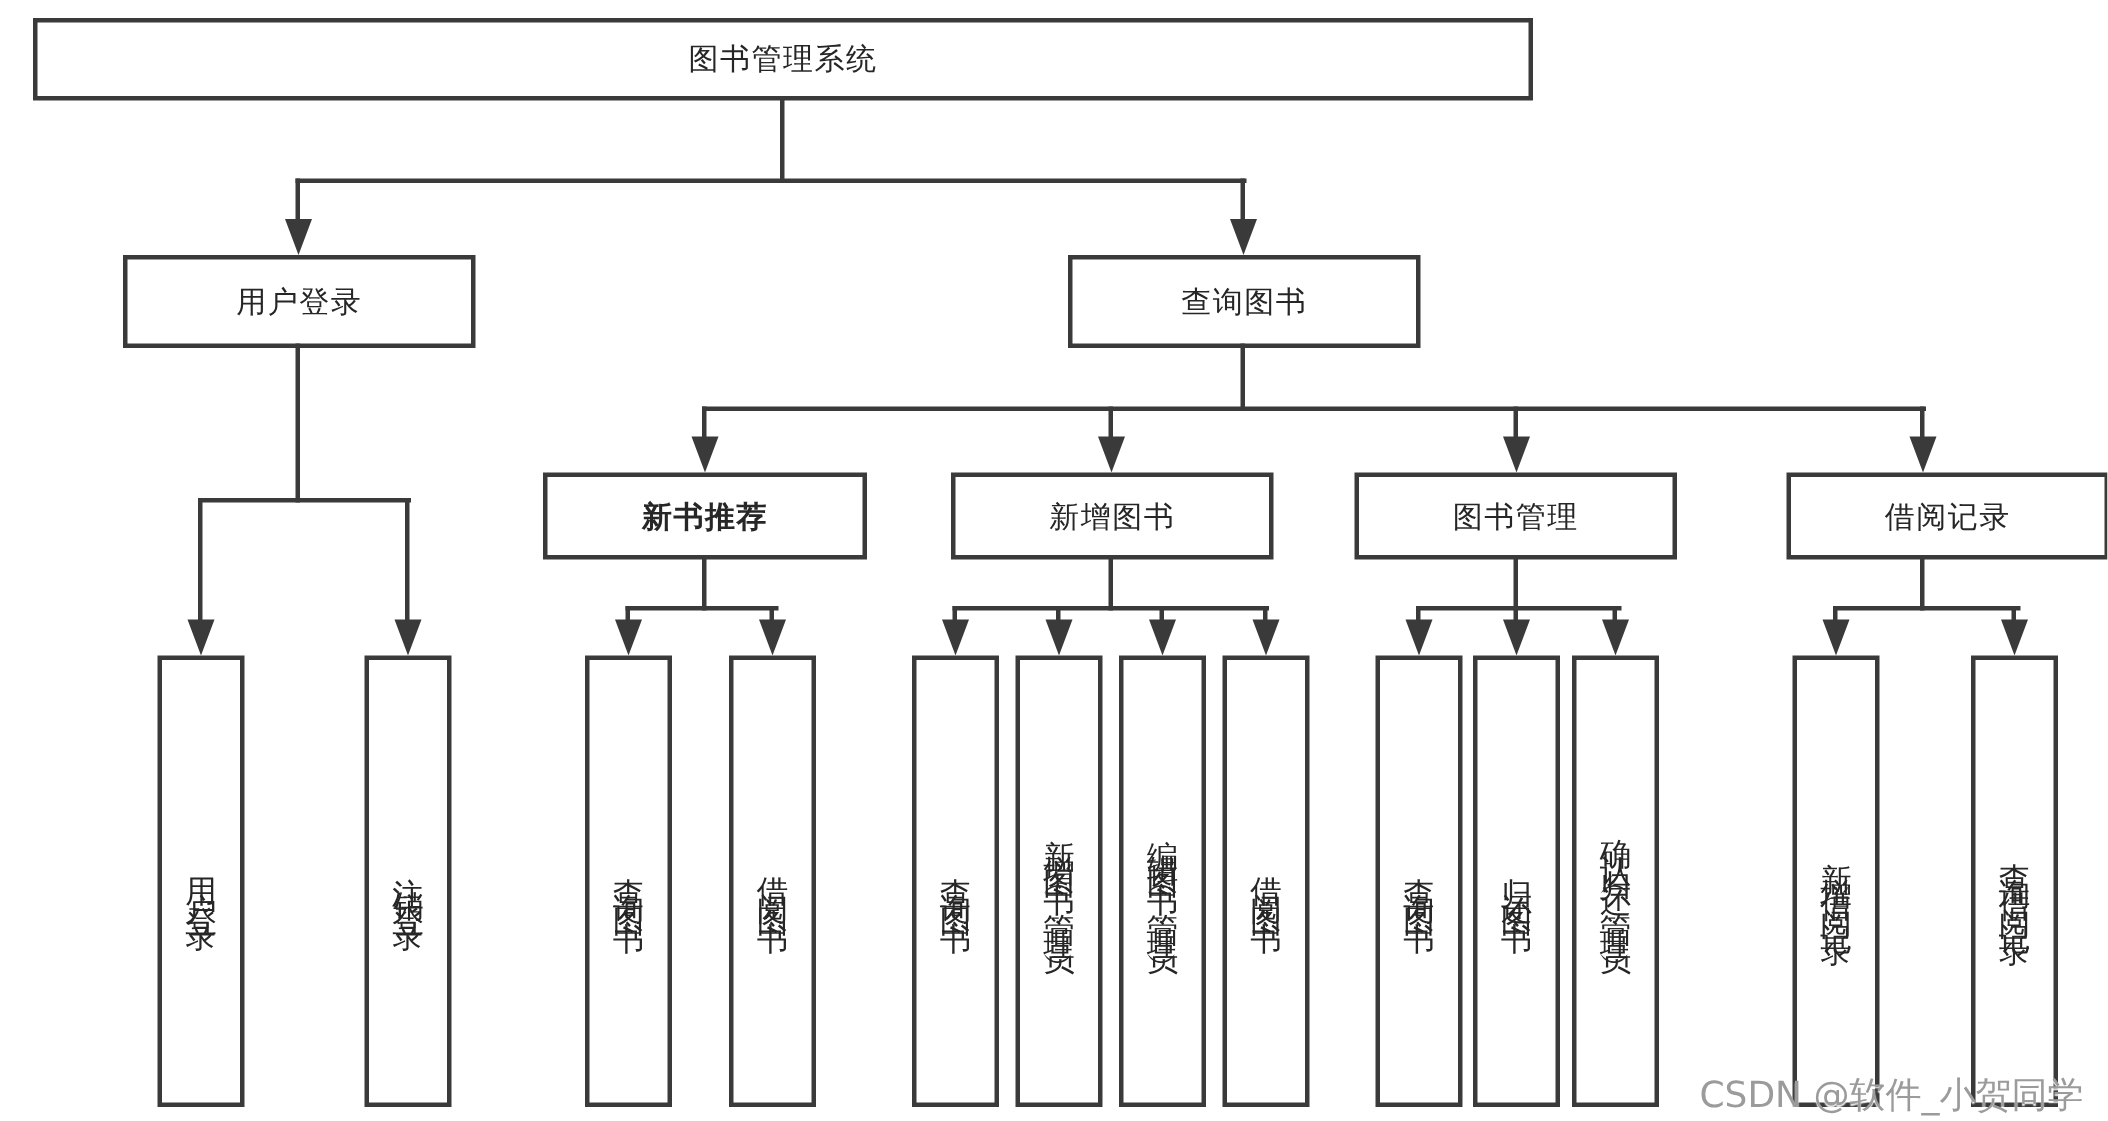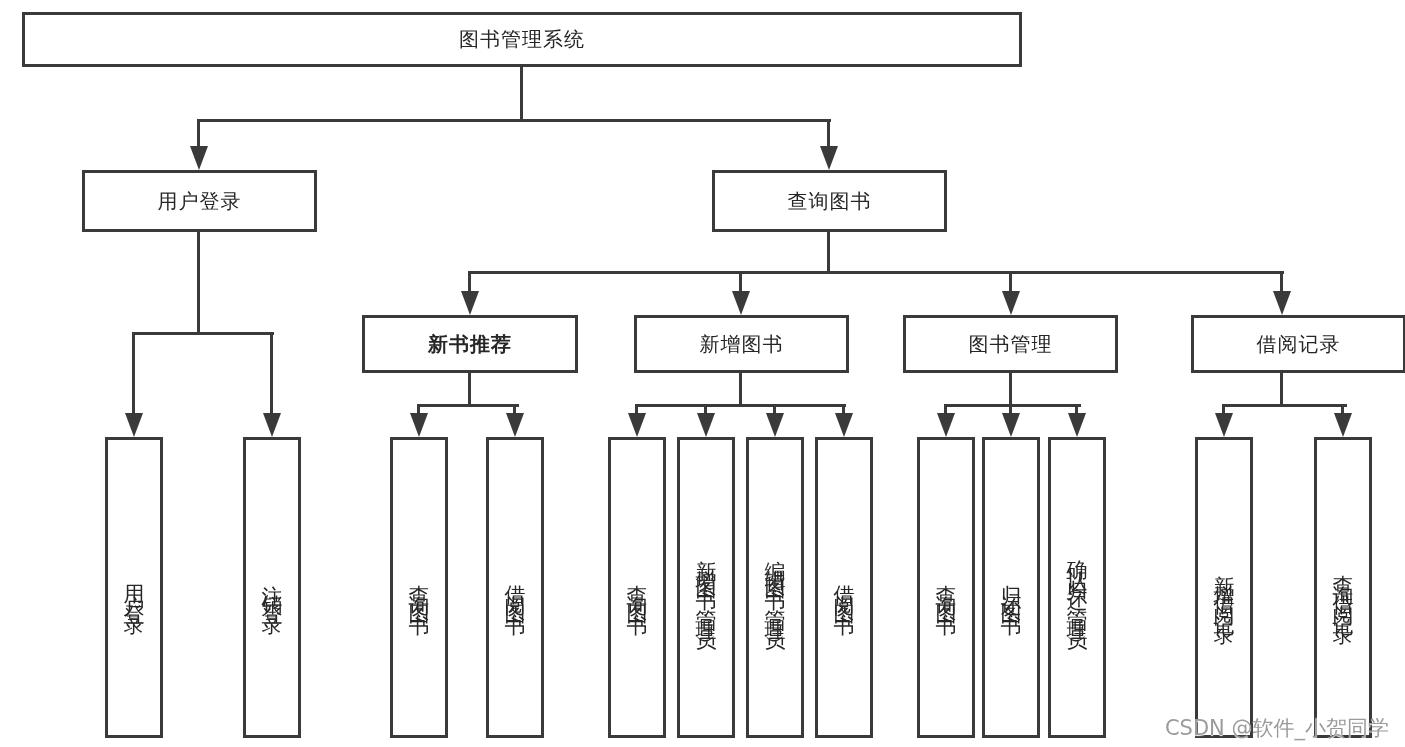--- a/index.html
+++ b/index.html
@@ -18,21 +18,21 @@
     white-space:nowrap;
   }
   .hl { position:absolute; height:3px; background:#3a3a3a; }
   .vl { position:absolute; width:3px; background:#3a3a3a; }
   .arrow {
     position:absolute; width:0; height:0;
     border-left:9px solid transparent; border-right:9px solid transparent;
     border-top:24px solid #3a3a3a;
   }
   .watermark {
-    position:absolute; right:16px; top:714px; font-size:21px;
+    position:absolute; right:16px; top:714px; font-size:24px;
     color:#9b9b9b; text-shadow:0 1px 1px #ffffff; white-space:nowrap;
   }
 </style>
 </head>
 <body>
 
 <div class="canvas">
 
   <div class="box h-box" style="left:22px; top:12px; width:1000px; height:55px;">
     <span>图书管理系统</span>

